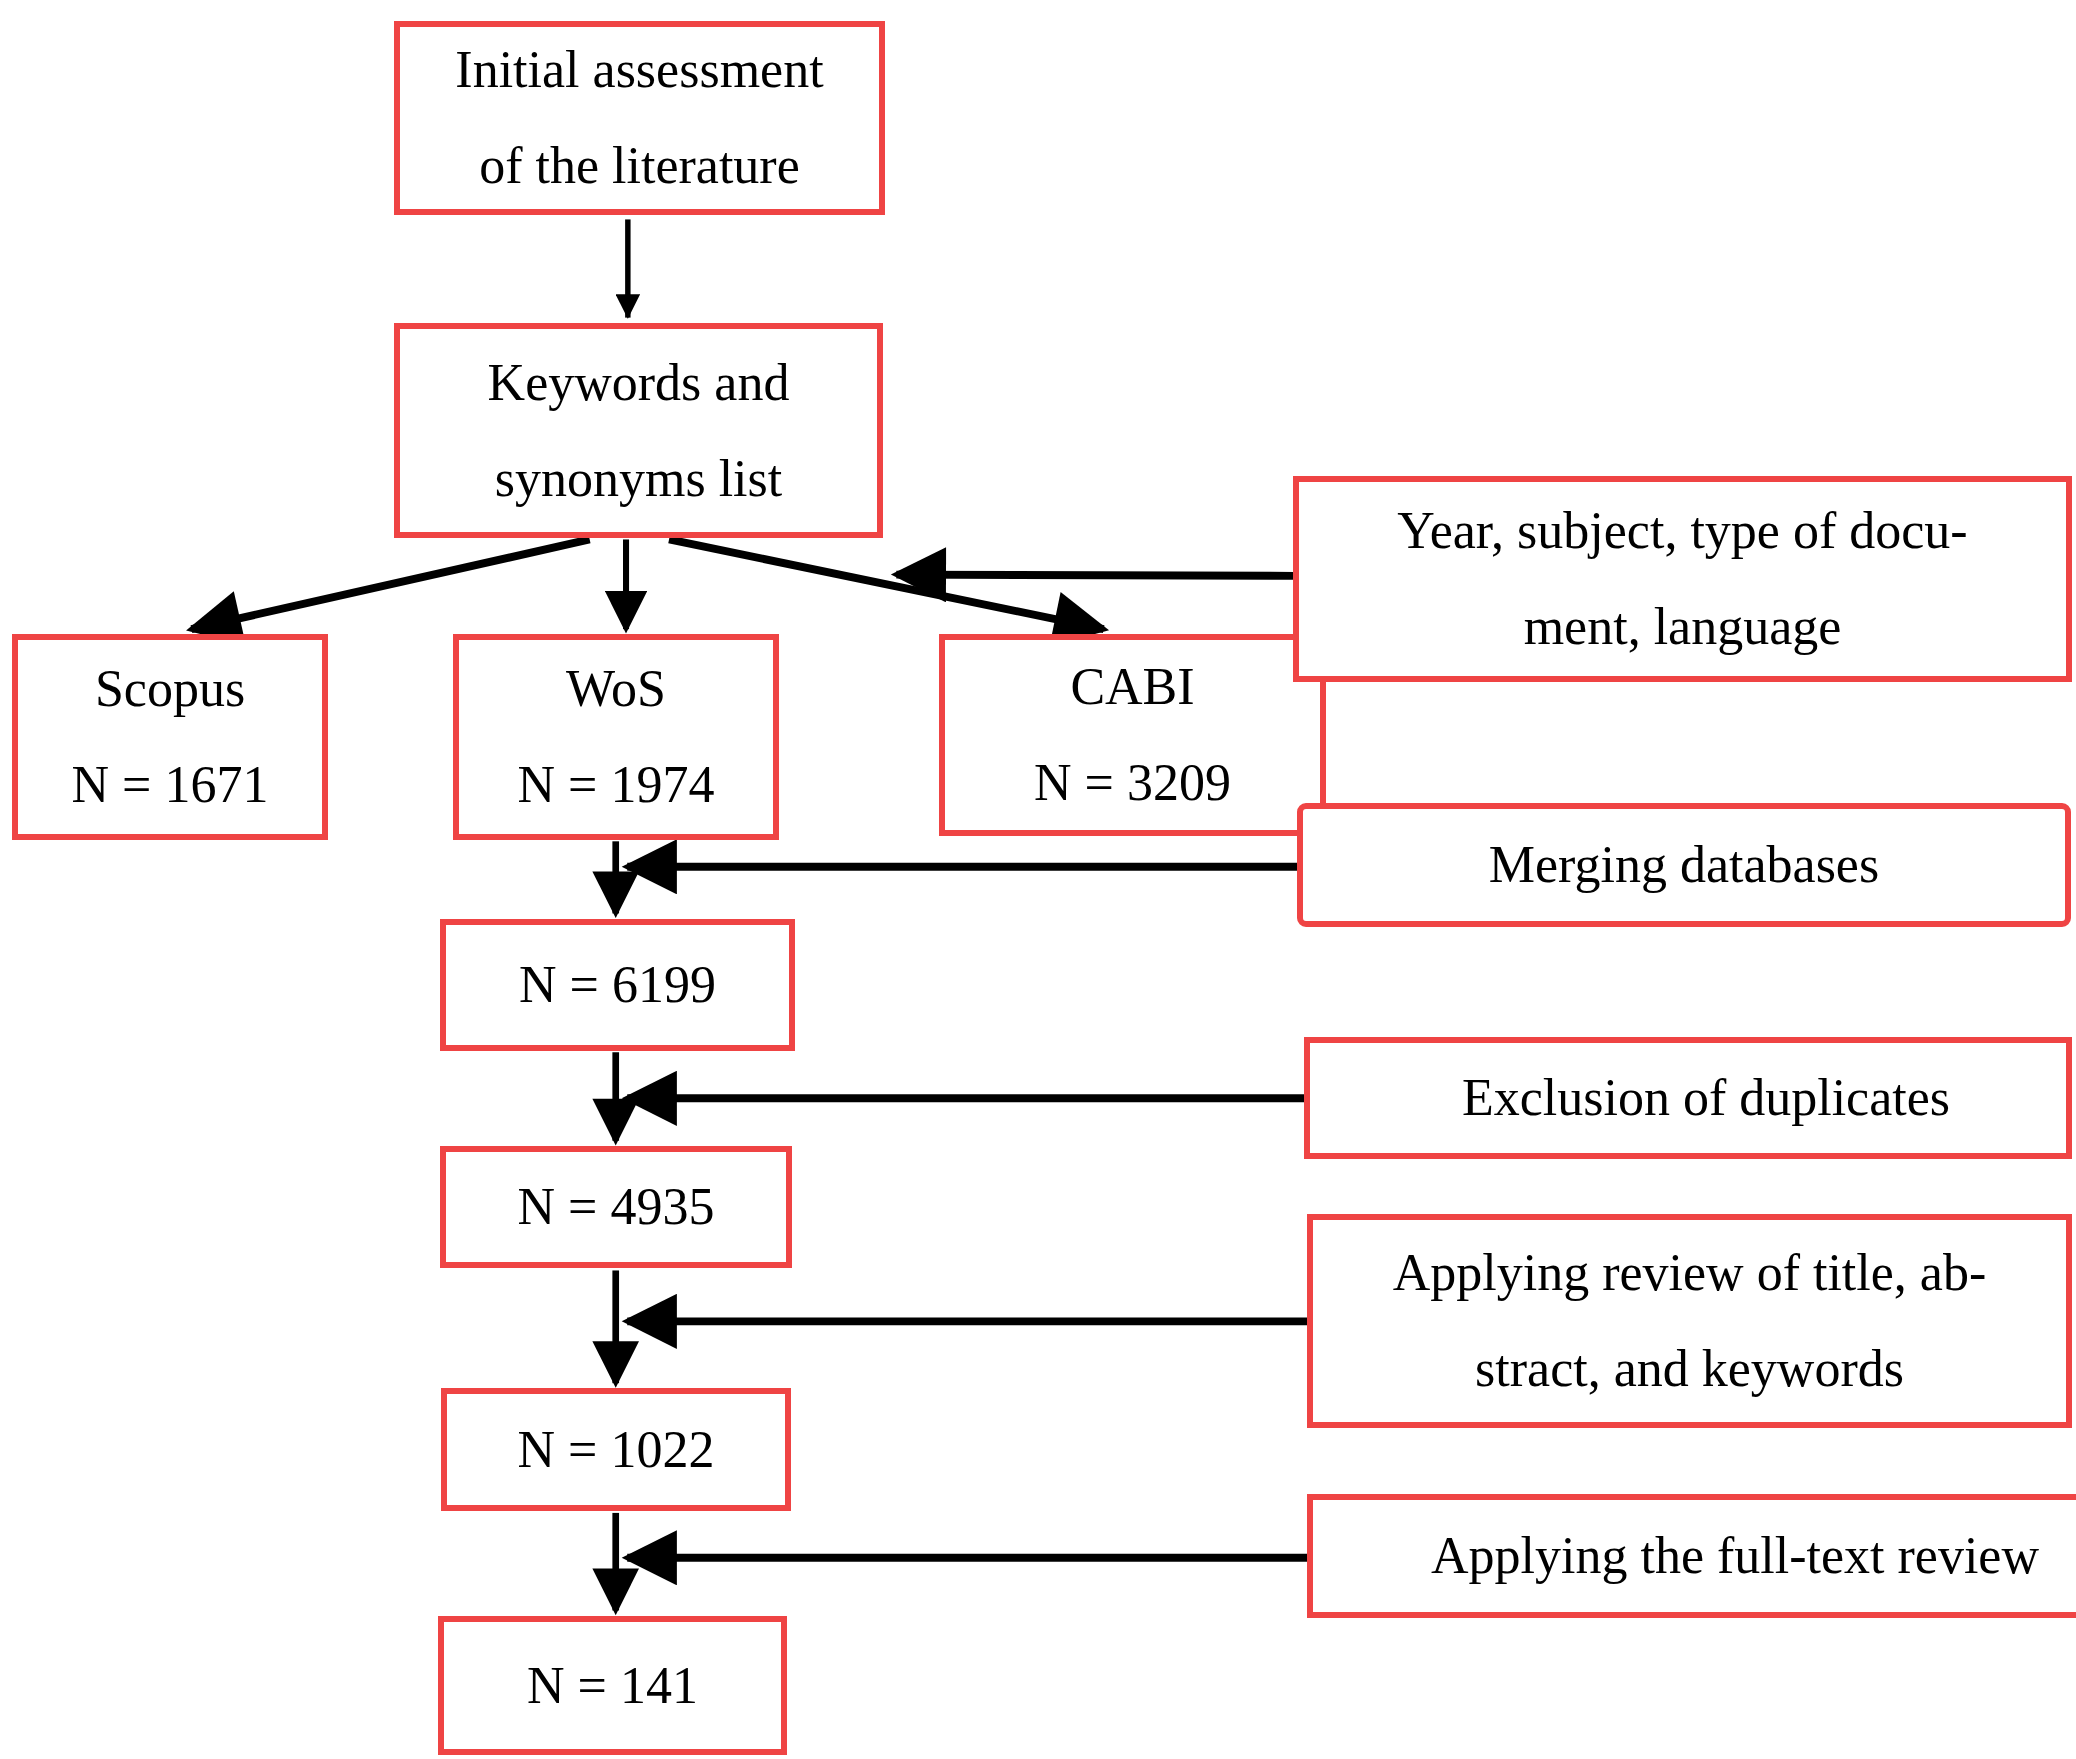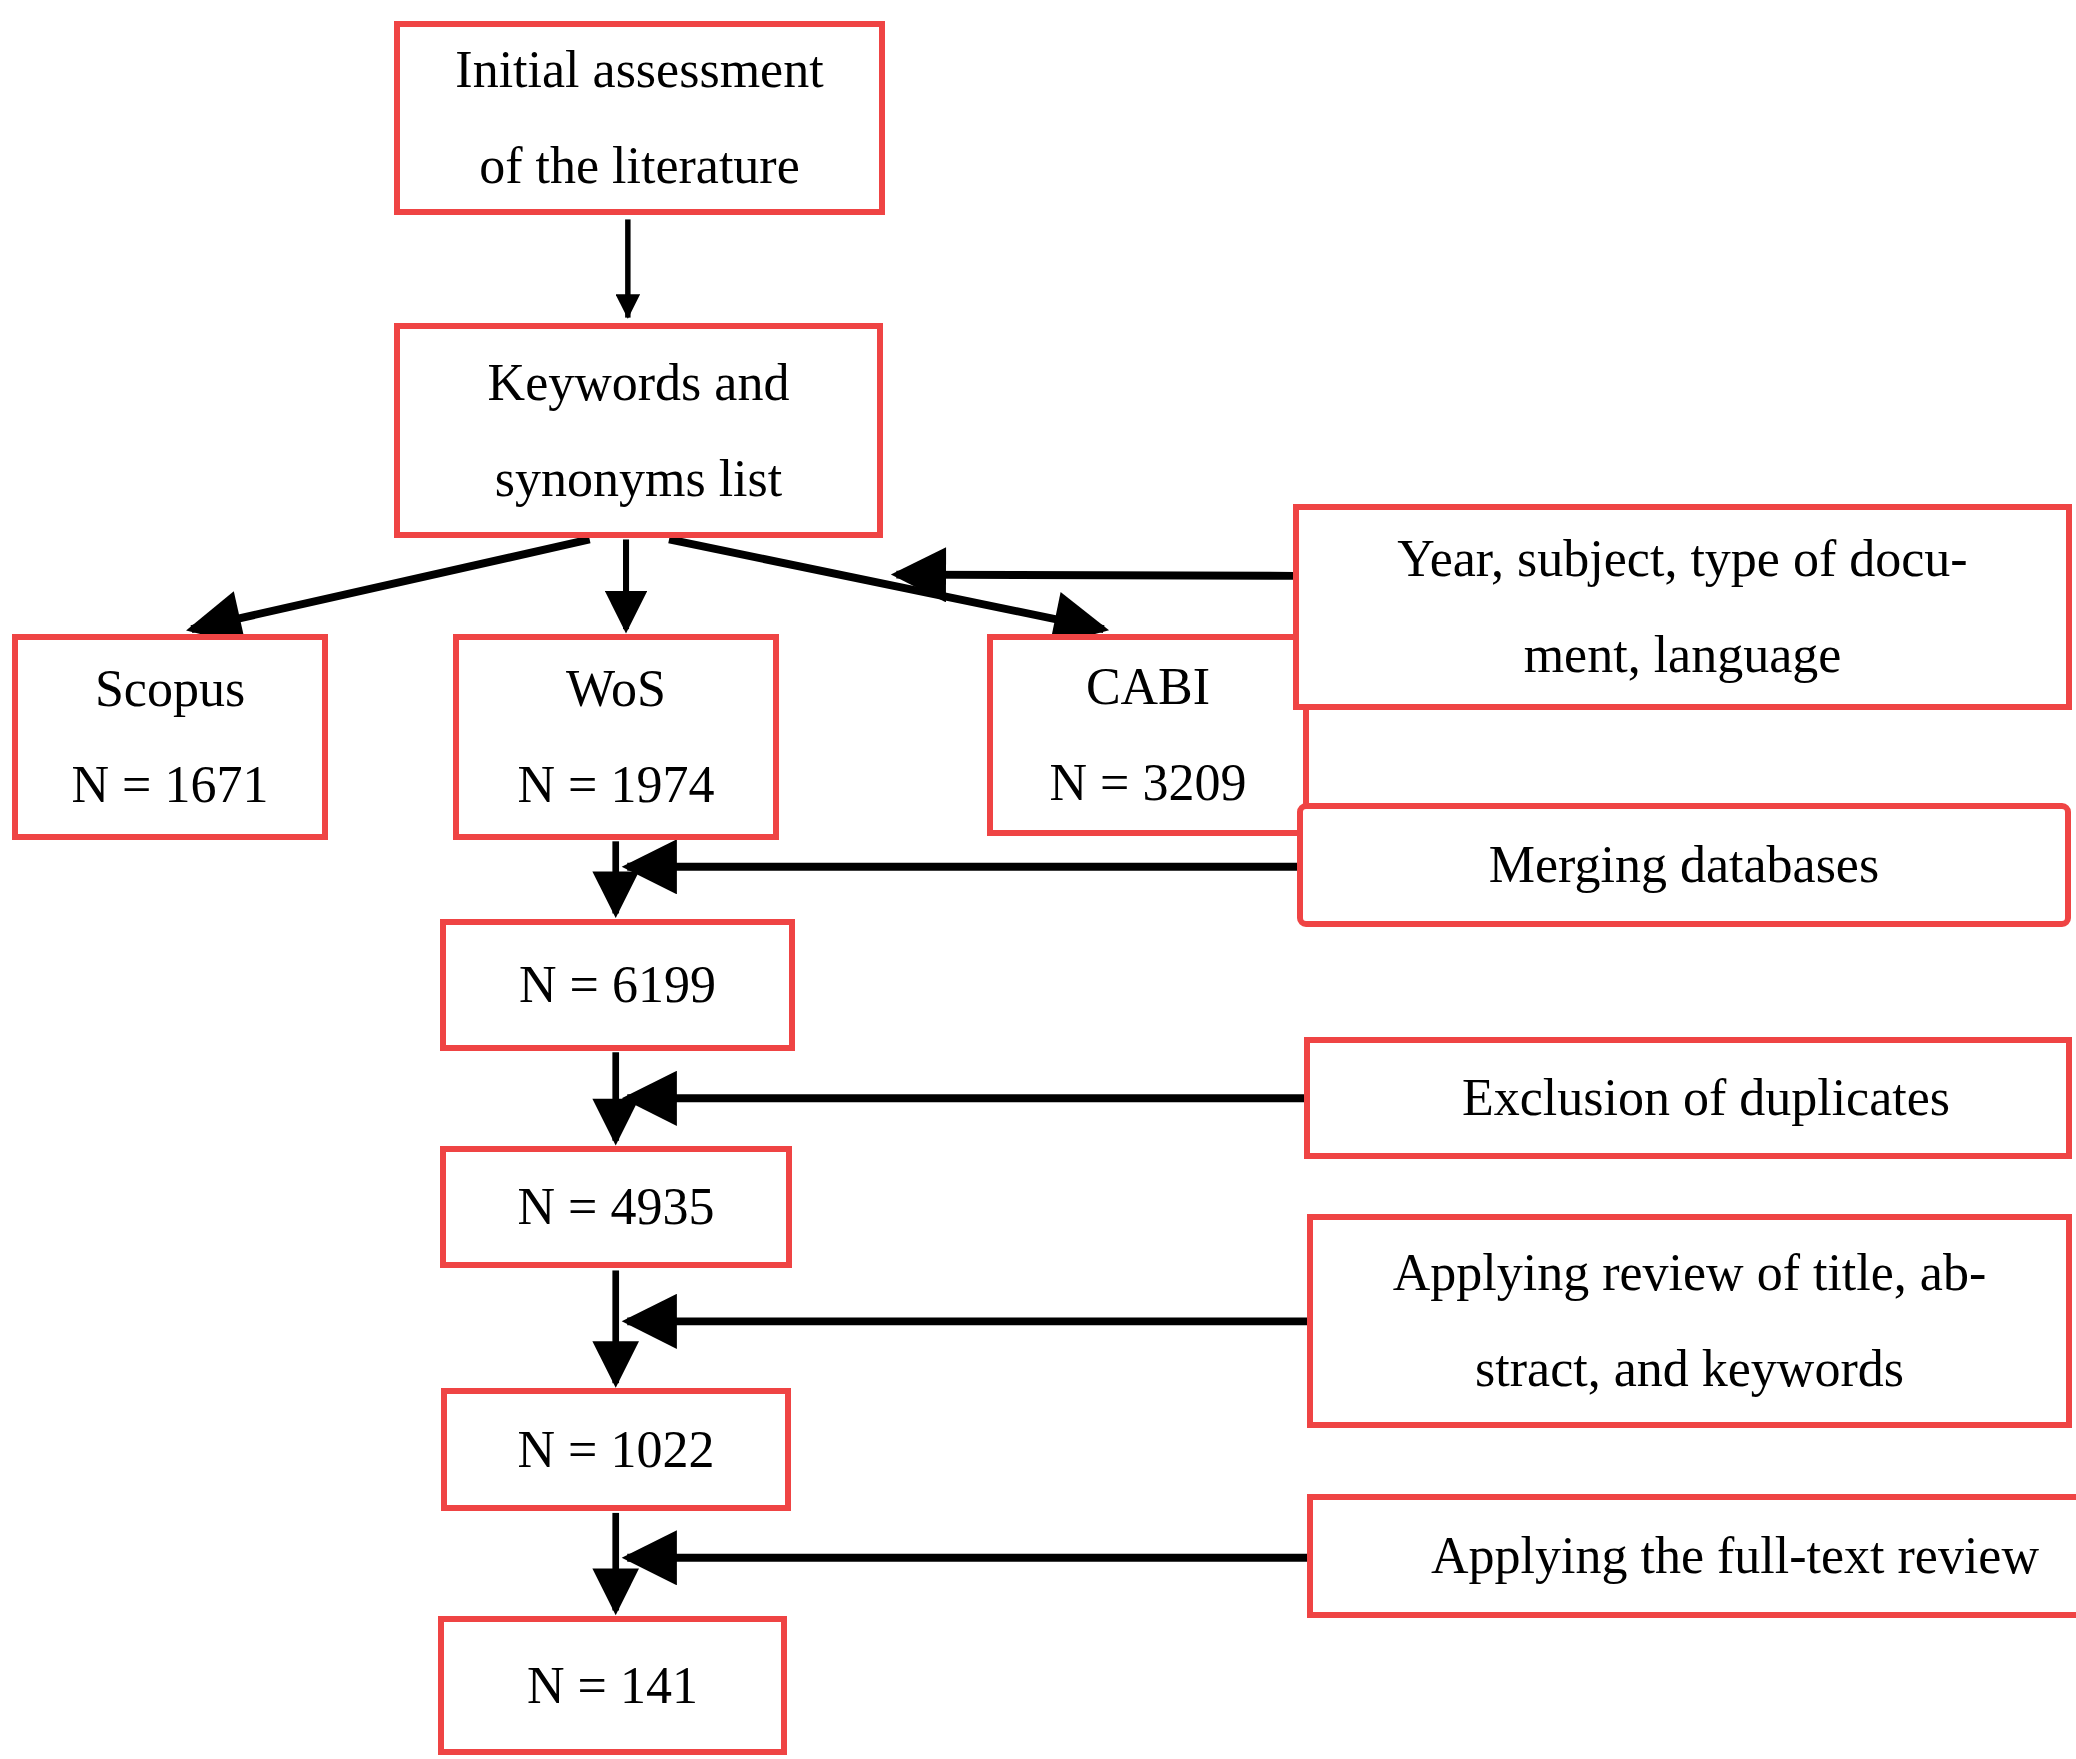--- a/index.html
+++ b/index.html
@@ -87,26 +87,26 @@
   <div class="box" style="left:12px; top:634px; width:316px; height:206px;">
     <span>Scopus</span>
     <span>N = 1671</span>
   </div>
 
   <div class="box" style="left:453px; top:634px; width:326px; height:206px;">
     <span>WoS</span>
     <span>N = 1974</span>
   </div>
 
-  <div class="box" style="left:939px; top:634px; width:322px; height:202px;margin-left:48px;">
+  <div class="box" style="left:939px; top:634px; width:387px; height:202px;">
     <span>CABI</span>
     <span>N = 3209</span>
   </div>
 
-  <div class="box" style="left:1293px; top:476px; width:779px; height:206px;margin-top:28px;">
+  <div class="box" style="left:1293px; top:476px; width:779px; height:206px;">
     <span>Year, subject, type of docu-</span>
     <span>ment, language</span>
   </div>
 
   <div class="box" style="left:1297px; top:803px; width:774px; height:124px;border-radius:9px;">
     <span>Merging databases</span>
   </div>
 
   <div class="box" style="left:440px; top:919px; width:355px; height:132px;">
     <span>N = 6199</span>

